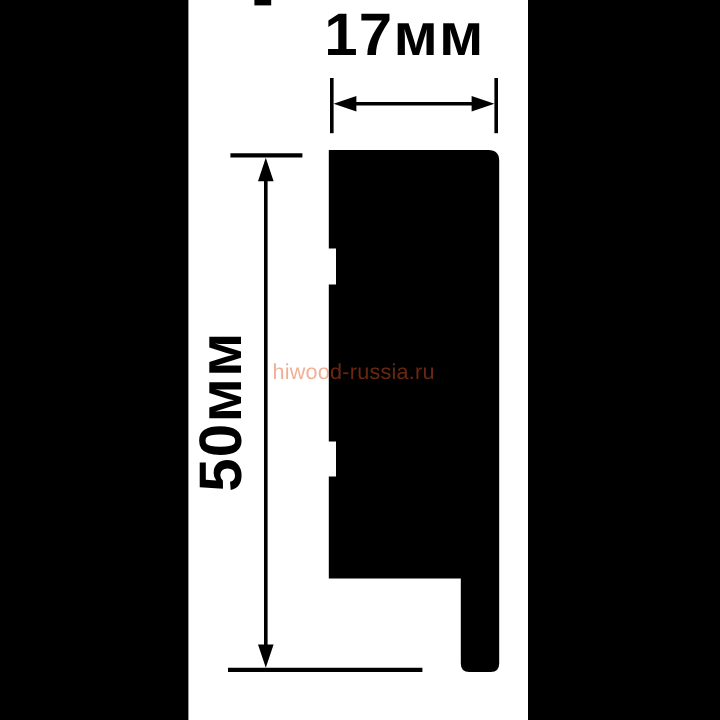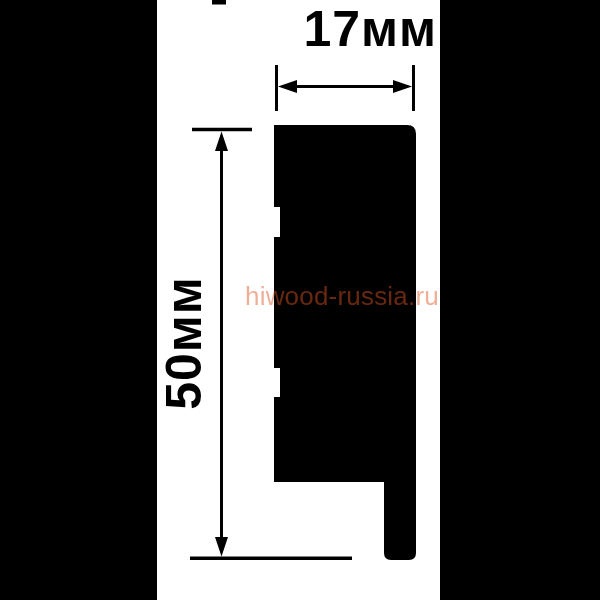--- a/index.html
+++ b/index.html
@@ -30,37 +30,36 @@
     width: 200px;
     text-align: center;
     font-weight: bold;
     font-size: 50px;
     line-height: 50px;
     letter-spacing: 1px;
     color: #000000;
     white-space: nowrap;
     user-select: none;
   }
-  .dim-label.width  { left: 237px; top: 4px; text-align: right; }
+  .dim-label.width  { left: 237px; top: 4px; }
   .dim-label.height {
     left: 84px; top: 318px; height: 50px;
     transform: rotate(-90deg);
   }
   .watermark {
     position: absolute;
     left: 227px;
-    top: 287px;
-    font-size: 26px;
+    top: 301px;
+    font-size: 18px;
     line-height: 19px;
     letter-spacing: 0.2px;
     color: rgba(220, 85, 35, 0.47);
     white-space: nowrap;
     user-select: none;
     z-index: 5;
-    margin-left: 18px;
   }
 </style>
 </head>
 <body>
 
 <div class="stage">
 
   <div class="letterbox-bar left"></div>
   <div class="letterbox-bar right"></div>
 

